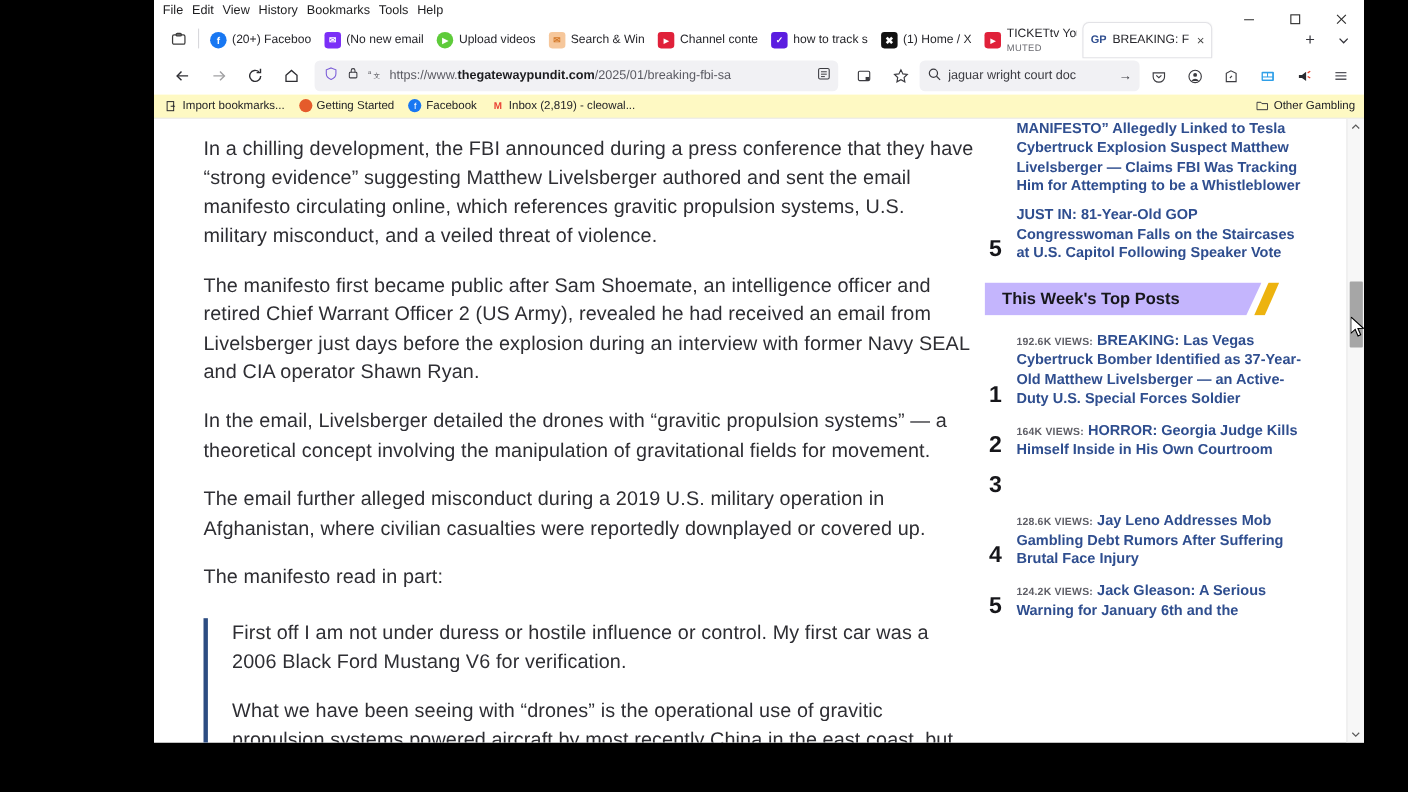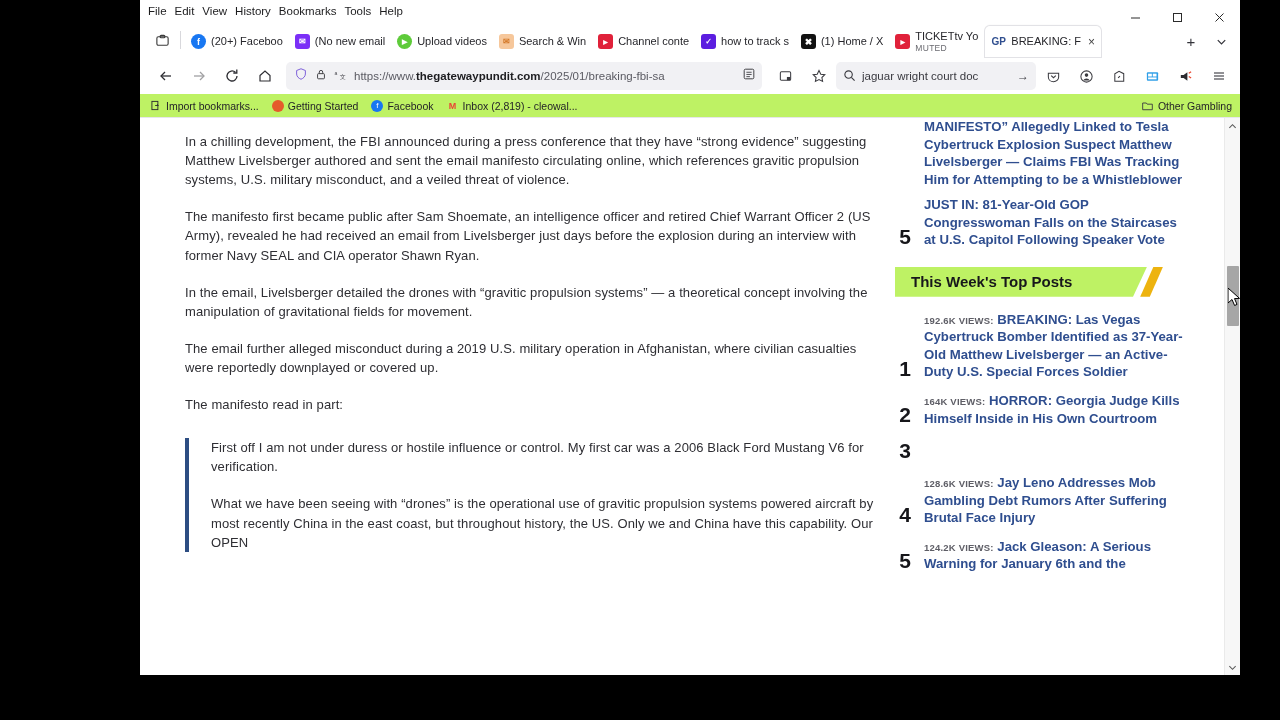--- a/index.html
+++ b/index.html
@@ -136,21 +136,21 @@
     display: flex; align-items: center; gap: 6px;
     padding: 0 7px;
     font-size: 11.5px; color: #3a3a40;
     flex: 0 0 auto;
   }
   .searchbar .s-text { flex:1; white-space:nowrap; overflow:hidden; }
 
   
   .bookmarksbar {
     height: 24px;
-    background: #bef264;
+    background: #fef9c3;
     display: flex; align-items: center;
     padding: 0 8px 0 10px;
     font-size: 10.5px; color: #242428;
     gap: 13px;
     border-bottom: 1px solid #e6e6ea;
   }
   .bm { display: flex; align-items: center; gap: 4px; white-space: nowrap; }
   .bm .bm-ico {
     width: 12px; height: 12px; flex: 0 0 12px;
     display:flex; align-items:center; justify-content:center;
@@ -169,21 +169,21 @@
   .page {
     flex: 1 1 auto;
     display: flex;
     padding-left: 45px;
     overflow: hidden;
   }
   .article {
     width: 700px; flex: 0 0 700px;
     padding-top: 14px;
     color: #2e2e33;
-    font-size: 13px;
+    font-size: 18px;
     line-height: 1.47;
     letter-spacing: .1px;
   }
   .article p { margin-bottom: 18px; }
   blockquote {
     border-left: 4px solid #2d4d82;
     padding-left: 22px;
     margin-top: 24px;
   }
   blockquote p { margin-bottom: 18px; }
@@ -212,21 +212,21 @@
   .views {
     font-size: 9.5px; color: #5e5e66; font-weight: bold;
     letter-spacing: .2px;
   }
   .banner {
     position: relative;
     height: 30px; margin: 18px 0 14px 0;
     width: 268px;
   }
   .banner-body {
-    background: #bef264;
+    background: #c4b5fd;
     height: 30px;
     display: flex; align-items: center;
     padding-left: 16px;
     font-size: 15px; font-weight: 800; color: #17171b;
     position: relative;
     clip-path: polygon(0 0, 100% 0, calc(100% - 14px) 100%, 0 100%);
     width: 252px;
   }
   .banner-fold {
     position: absolute; right: 0; top: 0;

